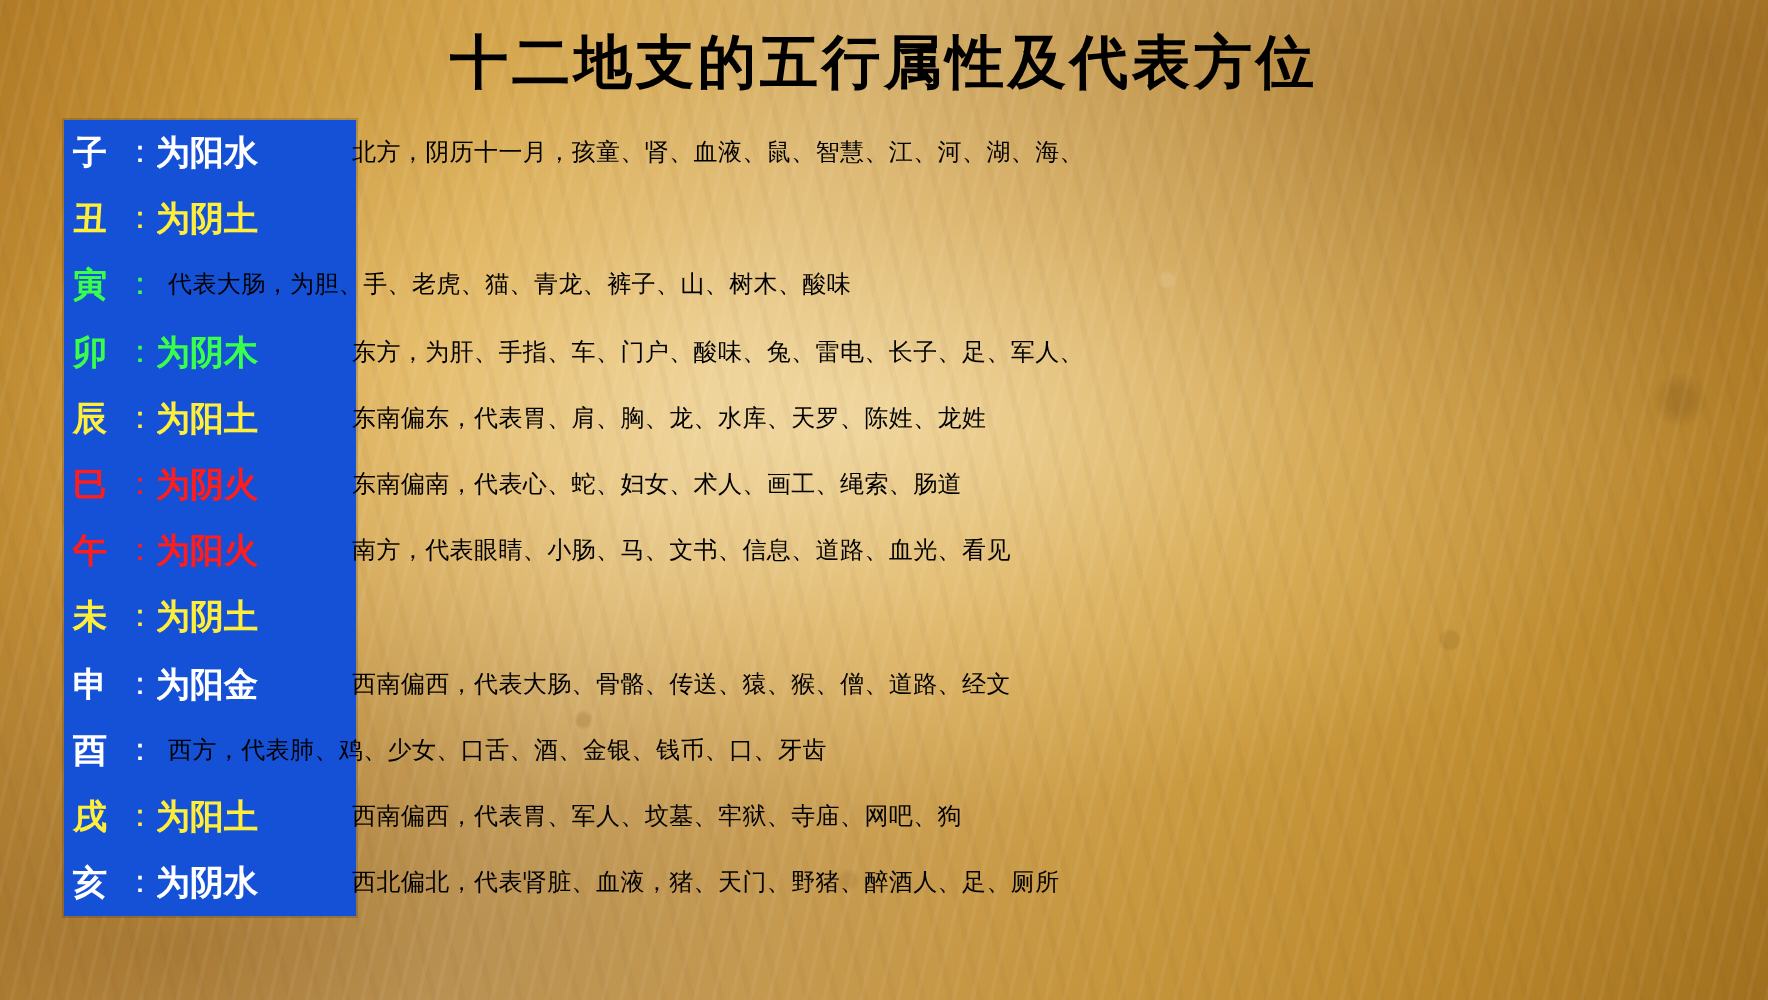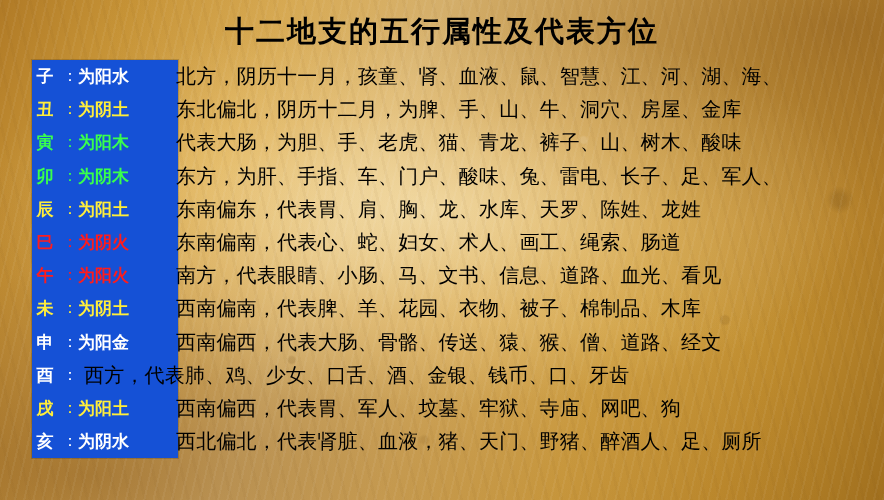--- a/index.html
+++ b/index.html
@@ -98,21 +98,21 @@
     font-size: 16px;
     flex: 0 0 auto;
   }
   .cell-element {
     width: 92px;
     font-size: 17px;
     font-weight: bold;
     flex: 0 0 auto;
   }
   .cell-desc {
-    font-size: 20px;
+    font-size: 12px;
     color: #000;
     padding-left: 6px;
     flex: 1 1 auto;
     letter-spacing: 0.2px;
   }
 
   
   .c-white { color: #ffffff; }
   .c-yellow { color: #ffee3a; }
   .c-green  { color: #39ff4c; }
@@ -133,26 +133,24 @@
         <div class="row">
           <div class="cell-branch c-white">子</div>
           <div class="cell-sep c-white">：</div>
           <div class="cell-element c-white">为阳水</div>
           <div class="cell-desc">北方，阴历十一月，孩童、肾、血液、鼠、智慧、江、河、湖、海、</div>
         </div>
         <div class="row">
           <div class="cell-branch c-yellow">丑</div>
           <div class="cell-sep c-yellow">：</div>
           <div class="cell-element c-yellow">为阴土</div>
-          <div class="cell-desc">东北偏北，阴历十二月，为脾、手、山、牛、洞穴、房屋、金库</div>
         </div>
         <div class="row">
           <div class="cell-branch c-green">寅</div>
           <div class="cell-sep c-green">：</div>
-          <div class="cell-element c-green">为阳木</div>
           <div class="cell-desc">代表大肠，为胆、手、老虎、猫、青龙、裤子、山、树木、酸味</div>
         </div>
         <div class="row">
           <div class="cell-branch c-green">卯</div>
           <div class="cell-sep c-green">：</div>
           <div class="cell-element c-green">为阴木</div>
           <div class="cell-desc">东方，为肝、手指、车、门户、酸味、兔、雷电、长子、足、军人、</div>
         </div>
         <div class="row">
           <div class="cell-branch c-yellow">辰</div>
@@ -169,21 +167,20 @@
         <div class="row">
           <div class="cell-branch c-red">午</div>
           <div class="cell-sep c-red">：</div>
           <div class="cell-element c-red">为阳火</div>
           <div class="cell-desc">南方，代表眼睛、小肠、马、文书、信息、道路、血光、看见</div>
         </div>
         <div class="row">
           <div class="cell-branch c-yellow">未</div>
           <div class="cell-sep c-yellow">：</div>
           <div class="cell-element c-yellow">为阴土</div>
-          <div class="cell-desc">西南偏南，代表脾、羊、花园、衣物、被子、棉制品、木库</div>
         </div>
         <div class="row">
           <div class="cell-branch c-white">申</div>
           <div class="cell-sep c-white">：</div>
           <div class="cell-element c-white">为阳金</div>
           <div class="cell-desc">西南偏西，代表大肠、骨骼、传送、猿、猴、僧、道路、经文</div>
         </div>
         <div class="row">
           <div class="cell-branch c-white">酉</div>
           <div class="cell-sep c-white">：</div>

